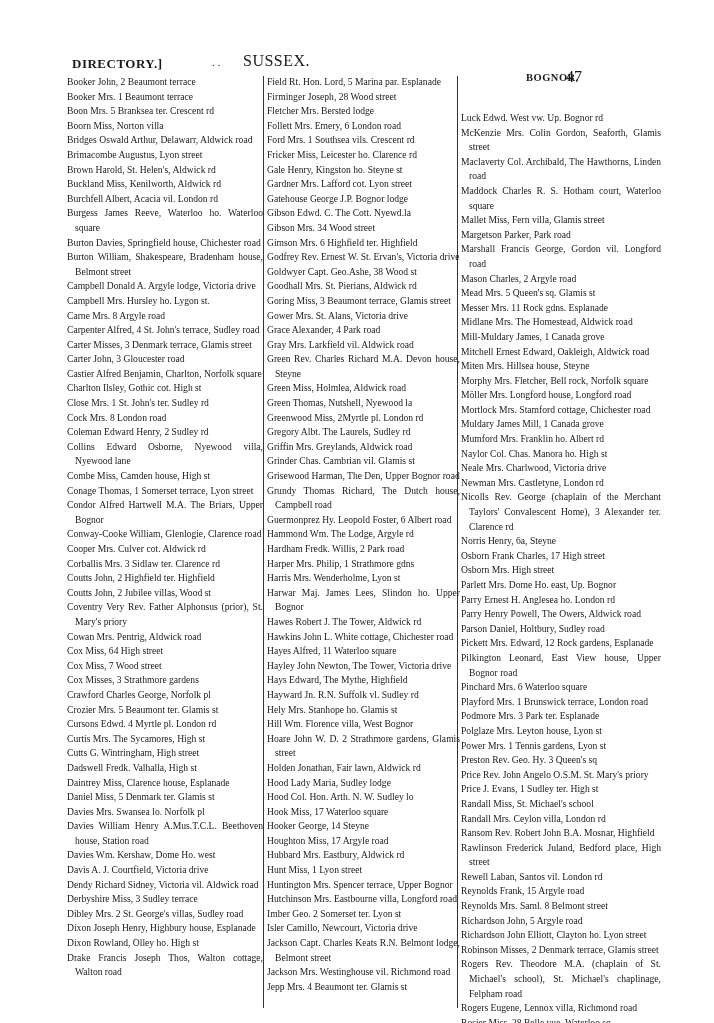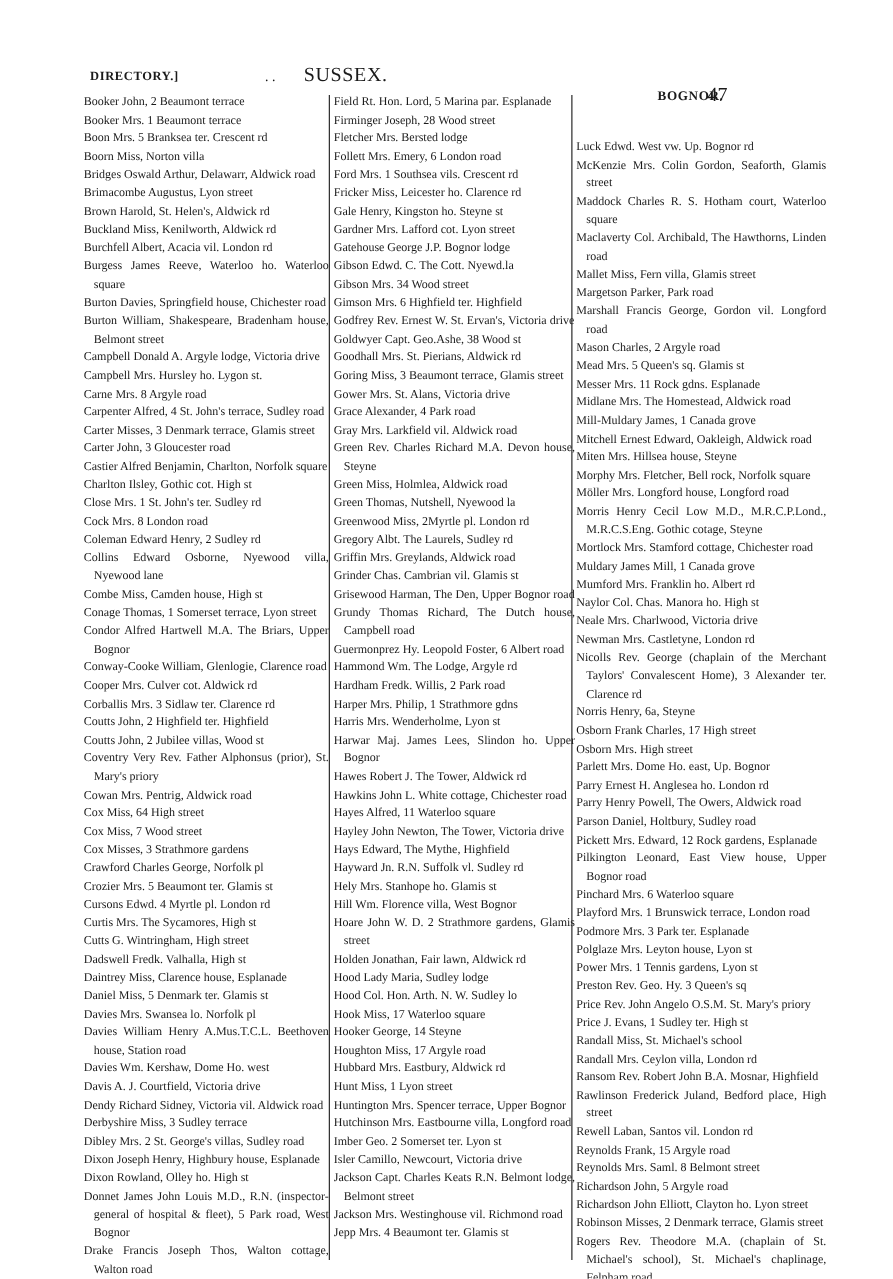--- a/index.html
+++ b/index.html
@@ -1,19 +1,19 @@
 <!DOCTYPE html>
 <html><head>
 <meta charset="utf-8">
 <style>
   html, body { margin:0; padding:0; background:#ffffff; }
   body { width:714px; height:1023px; position:relative; overflow:hidden;
          font-family:"Liberation Serif","DejaVu Serif",serif; color:#1a1a1a; }
   .header { position:absolute; top:52px; left:0; width:714px; height:24px; }
-  .hdr-left { position:absolute; left:72px; top:4px; font-size:10px; font-weight:bold; letter-spacing:0.5px; }
+  .hdr-left { position:absolute; left:72px; top:4px; font-size:13px; font-weight:bold; letter-spacing:0.5px; }
   .hdr-dots { position:absolute; left:212px; top:4px; font-size:11px; }
   .hdr-center { position:absolute; left:243px; top:0; font-size:16px; letter-spacing:0.5px; }
   .hdr-right { position:absolute; left:526px; top:20px; font-size:10.5px; font-weight:bold; letter-spacing:0.5px; }
   .hdr-page { position:absolute; left:566px; top:16px; font-size:16px; }
   .col { position:absolute; top:75px; font-size:9.6px; line-height:14.6px; }
   .c1 { left:67px; width:196px; }
   .c2 { left:267px; width:193px; }
   .c3 { left:461px; width:200px;margin-top:36px; }
   .divider { position:absolute; top:76px; width:1px; background:#333; }
   .d1 { left:263px; height:932px; }
@@ -82,21 +82,20 @@
     <div class="entry">Daniel Miss, 5 Denmark ter. Glamis st</div>
     <div class="entry">Davies Mrs. Swansea lo. Norfolk pl</div>
     <div class="entry">Davies William Henry A.Mus.T.C.L. Beethoven house, Station road</div>
     <div class="entry">Davies Wm. Kershaw, Dome Ho. west</div>
     <div class="entry">Davis A. J. Courtfield, Victoria drive</div>
     <div class="entry">Dendy Richard Sidney, Victoria vil. Aldwick road</div>
     <div class="entry">Derbyshire Miss, 3 Sudley terrace</div>
     <div class="entry">Dibley Mrs. 2 St. George's villas, Sudley road</div>
     <div class="entry">Dixon Joseph Henry, Highbury house, Esplanade</div>
     <div class="entry">Dixon Rowland, Olley ho. High st</div>
-    <div class="entry">Donnet James John Louis M.D., R.N. (inspector-general of hospital &amp; fleet), 5 Park road, West Bognor</div>
     <div class="entry">Drake Francis Joseph Thos, Walton cottage, Walton road</div>
   </div>
 <div class="col c2">
     <div class="entry">Field Rt. Hon. Lord, 5 Marina par. Esplanade</div>
     <div class="entry">Firminger Joseph, 28 Wood street</div>
     <div class="entry">Fletcher Mrs. Bersted lodge</div>
     <div class="entry">Follett Mrs. Emery, 6 London road</div>
     <div class="entry">Ford Mrs. 1 Southsea vils. Crescent rd</div>
     <div class="entry">Fricker Miss, Leicester ho. Clarence rd</div>
     <div class="entry">Gale Henry, Kingston ho. Steyne st</div>
@@ -148,35 +147,34 @@
     <div class="entry">Hutchinson Mrs. Eastbourne villa, Longford road</div>
     <div class="entry">Imber Geo. 2 Somerset ter. Lyon st</div>
     <div class="entry">Isler Camillo, Newcourt, Victoria drive</div>
     <div class="entry">Jackson Capt. Charles Keats R.N. Belmont lodge, Belmont street</div>
     <div class="entry">Jackson Mrs. Westinghouse vil. Richmond road</div>
     <div class="entry">Jepp Mrs. 4 Beaumont ter. Glamis st</div>
   </div>
 <div class="col c3">
     <div class="entry">Luck Edwd. West vw. Up. Bognor rd</div>
     <div class="entry">McKenzie Mrs. Colin Gordon, Seaforth, Glamis street</div>
+    <div class="entry">Maclaverty Col. Archibald, The Hawthorns, Linden road</div>
     <div class="entry">Maddock Charles R. S. Hotham court, Waterloo square</div>
-    <div class="entry">Maclaverty Col. Archibald, The Hawthorns, Linden road</div>
     <div class="entry">Mallet Miss, Fern villa, Glamis street</div>
     <div class="entry">Margetson Parker, Park road</div>
     <div class="entry">Marshall Francis George, Gordon vil. Longford road</div>
     <div class="entry">Mason Charles, 2 Argyle road</div>
     <div class="entry">Mead Mrs. 5 Queen's sq. Glamis st</div>
     <div class="entry">Messer Mrs. 11 Rock gdns. Esplanade</div>
     <div class="entry">Midlane Mrs. The Homestead, Aldwick road</div>
     <div class="entry">Mill-Muldary James, 1 Canada grove</div>
     <div class="entry">Mitchell Ernest Edward, Oakleigh, Aldwick road</div>
     <div class="entry">Miten Mrs. Hillsea house, Steyne</div>
     <div class="entry">Morphy Mrs. Fletcher, Bell rock, Norfolk square</div>
     <div class="entry">Möller Mrs. Longford house, Longford road</div>
-    <div class="entry">Morris Henry Cecil Low M.D., M.R.C.P.Lond., M.R.C.S.Eng. Gothic cotage, Steyne</div>
     <div class="entry">Mortlock Mrs. Stamford cottage, Chichester road</div>
     <div class="entry">Muldary James Mill, 1 Canada grove</div>
     <div class="entry">Mumford Mrs. Franklin ho. Albert rd</div>
     <div class="entry">Naylor Col. Chas. Manora ho. High st</div>
     <div class="entry">Neale Mrs. Charlwood, Victoria drive</div>
     <div class="entry">Newman Mrs. Castletyne, London rd</div>
     <div class="entry">Nicolls Rev. George (chaplain of the Merchant Taylors' Convalescent Home), 3 Alexander ter. Clarence rd</div>
     <div class="entry">Norris Henry, 6a, Steyne</div>
     <div class="entry">Osborn Frank Charles, 17 High street</div>
     <div class="entry">Osborn Mrs. High street</div>

